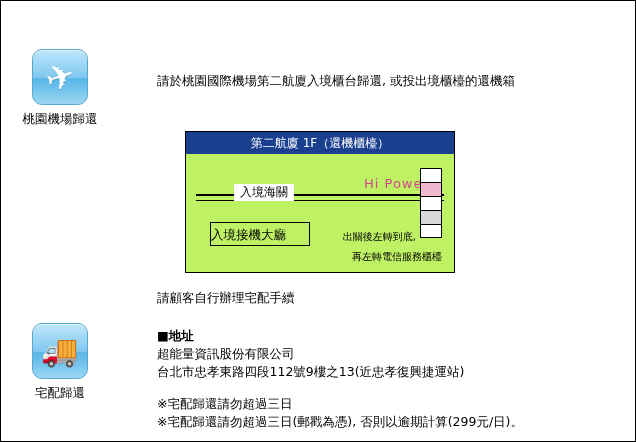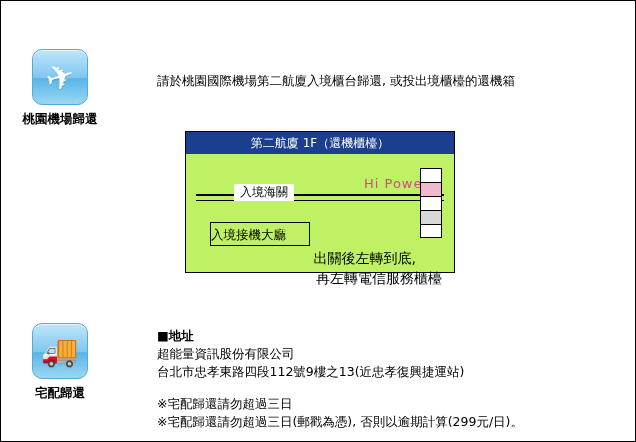--- a/index.html
+++ b/index.html
@@ -47,21 +47,20 @@
     background: linear-gradient(#bfe6fb, #7ec7ef 52%, #57b5e8 53%, #9bd7f3);
     border: 1px solid #5aa9cf;
     position: relative;
     box-shadow: inset 0 1px 0 #e8f7ff;
   }
   .icon-caption {
     margin-top: 6px;
     font-size: 12.5px;
     color: #000000;
     line-height: 1.25;
-    font-weight: bold;
   }
 
   
   .plane {
     position: absolute;
     left: 50%;
     top: 50%;
     transform: translate(-50%, -50%) rotate(-18deg);
     font-size: 34px;
     line-height: 1;
@@ -165,24 +164,23 @@
     height: 14px;
     border-bottom: 1px solid #000000;
     box-sizing: border-box;
   }
   .counter-strip .seg.pink { background: #f0b9cf; }
   .counter-strip .seg.gray { background: #d8d8d8; }
   .counter-strip .seg.last { border-bottom: none; }
   .map-note {
     position: absolute;
     right: 38px;
-    font-size: 14px;
+    font-size: 10px;
     color: #000000;
     white-space: nowrap;
-    margin-top: 20px;
   }
   .map-note.n1 { top: 98px; }
   .map-note.n2 { top: 118px; right: 12px; }
 
   
   .body-text {
     position: absolute;
     left: 156px;
     font-size: 12.5px;
     color: #000000;
@@ -234,19 +232,20 @@
     <div class="map-note n2">再左轉電信服務櫃檯</div>
   </div>
 
   <div class="icon-block delivery">
     <div class="icon-tile">
       <span class="truck">🚚</span>
     </div>
     <div class="icon-caption">宅配歸還</div>
   </div>
 
+  <div class="body-text b-self">請顧客自行辦理宅配手續</div>
   <div class="body-text b-addr-title">■地址</div>
   <div class="body-text b-addr1">超能量資訊股份有限公司</div>
   <div class="body-text b-addr2">台北市忠孝東路四段112號9樓之13(近忠孝復興捷運站)</div>
   <div class="body-text b-note1">※宅配歸還請勿超過三日</div>
   <div class="body-text b-note2">※宅配歸還請勿超過三日(郵戳為憑), 否則以逾期計算(299元/日)。</div>
 
 </div>
 
 </body></html>

